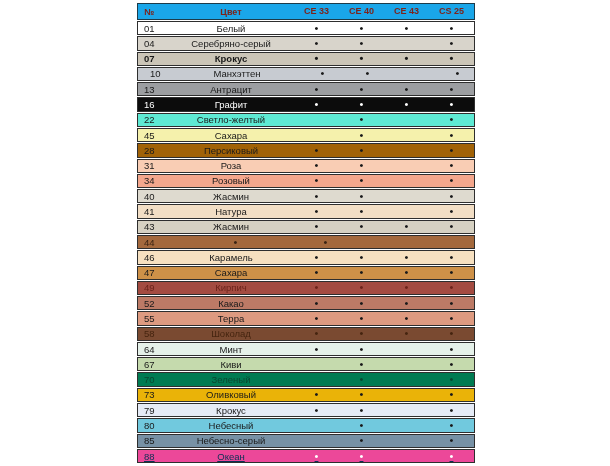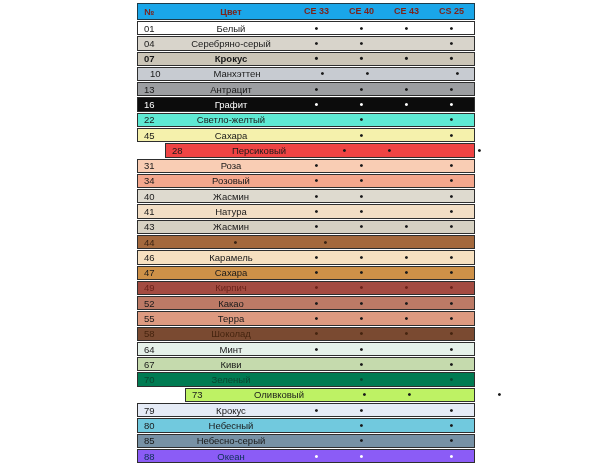--- a/index.html
+++ b/index.html
@@ -95,21 +95,21 @@
     <div class="c-dot" style="color: rgb(26, 26, 26);">•</div>
   </div>
     <div class="row" style="background: rgb(245, 241, 172); color: rgb(26, 26, 26); border-color: rgb(46, 46, 46);">
     <div class="c-num">45</div>
     <div class="c-name">Сахара</div>
     <div class="c-dot"></div>
     <div class="c-dot" style="color: rgb(26, 26, 26);">•</div>
     <div class="c-dot"></div>
     <div class="c-dot" style="color: rgb(26, 26, 26);">•</div>
   </div>
-    <div class="row" style="background: #ef4444; color: rgb(26, 26, 26); border-color: rgb(46, 46, 46); margin-left: 28px;">
+    <div class="row" style="background: #a16207; color: rgb(26, 26, 26); border-color: rgb(46, 46, 46);">
     <div class="c-num">28</div>
     <div class="c-name">Персиковый</div>
     <div class="c-dot" style="color: rgb(26, 26, 26);">•</div>
     <div class="c-dot" style="color: rgb(26, 26, 26);">•</div>
     <div class="c-dot"></div>
     <div class="c-dot" style="color: rgb(26, 26, 26);">•</div>
   </div>
     <div class="row" style="background: rgb(249, 205, 180); color: rgb(26, 26, 26); border-color: rgb(46, 46, 46);">
     <div class="c-num">31</div>
     <div class="c-name">Роза</div>
@@ -222,21 +222,21 @@
     <div class="c-dot" style="color: rgb(26, 26, 26);">•</div>
   </div>
     <div class="row" style="background: rgb(0, 123, 82); color: rgb(10, 70, 48); border-color: rgb(46, 46, 46);">
     <div class="c-num">70</div>
     <div class="c-name">Зеленый</div>
     <div class="c-dot"></div>
     <div class="c-dot" style="color: rgb(10, 70, 48);">•</div>
     <div class="c-dot"></div>
     <div class="c-dot" style="color: rgb(10, 70, 48);">•</div>
   </div>
-    <div class="row" style="background: #bef264; color: rgb(26, 26, 26); border-color: rgb(46, 46, 46); margin-left: 48px;">
+    <div class="row" style="background: #eab308; color: rgb(26, 26, 26); border-color: rgb(46, 46, 46);">
     <div class="c-num">73</div>
     <div class="c-name">Оливковый</div>
     <div class="c-dot" style="color: rgb(26, 26, 26);">•</div>
     <div class="c-dot" style="color: rgb(26, 26, 26);">•</div>
     <div class="c-dot"></div>
     <div class="c-dot" style="color: rgb(26, 26, 26);">•</div>
   </div>
     <div class="row" style="background: rgb(229, 235, 246); color: rgb(26, 26, 26); border-color: rgb(46, 46, 46);">
     <div class="c-num">79</div>
     <div class="c-name">Крокус</div>
@@ -254,21 +254,21 @@
     <div class="c-dot" style="color: rgb(26, 26, 26);">•</div>
   </div>
     <div class="row" style="background: rgb(119, 145, 165); color: rgb(26, 26, 26); border-color: rgb(46, 46, 46);">
     <div class="c-num">85</div>
     <div class="c-name">Небесно-серый</div>
     <div class="c-dot"></div>
     <div class="c-dot" style="color: rgb(26, 26, 26);">•</div>
     <div class="c-dot"></div>
     <div class="c-dot" style="color: rgb(26, 26, 26);">•</div>
   </div>
-    <div class="row" style="background: #8b5cf6; color: rgb(11, 48, 85); border-color: rgb(46, 46, 46);">
+    <div class="row" style="background: #ec4899; color: rgb(11, 48, 85); border-color: rgb(46, 46, 46); text-decoration: underline;">
     <div class="c-num">88</div>
     <div class="c-name">Океан</div>
     <div class="c-dot" style="color: rgb(255, 255, 255);">•</div>
     <div class="c-dot" style="color: rgb(255, 255, 255);">•</div>
     <div class="c-dot"></div>
     <div class="c-dot" style="color: rgb(255, 255, 255);">•</div>
   </div>
   </div>
 
 </body></html>

